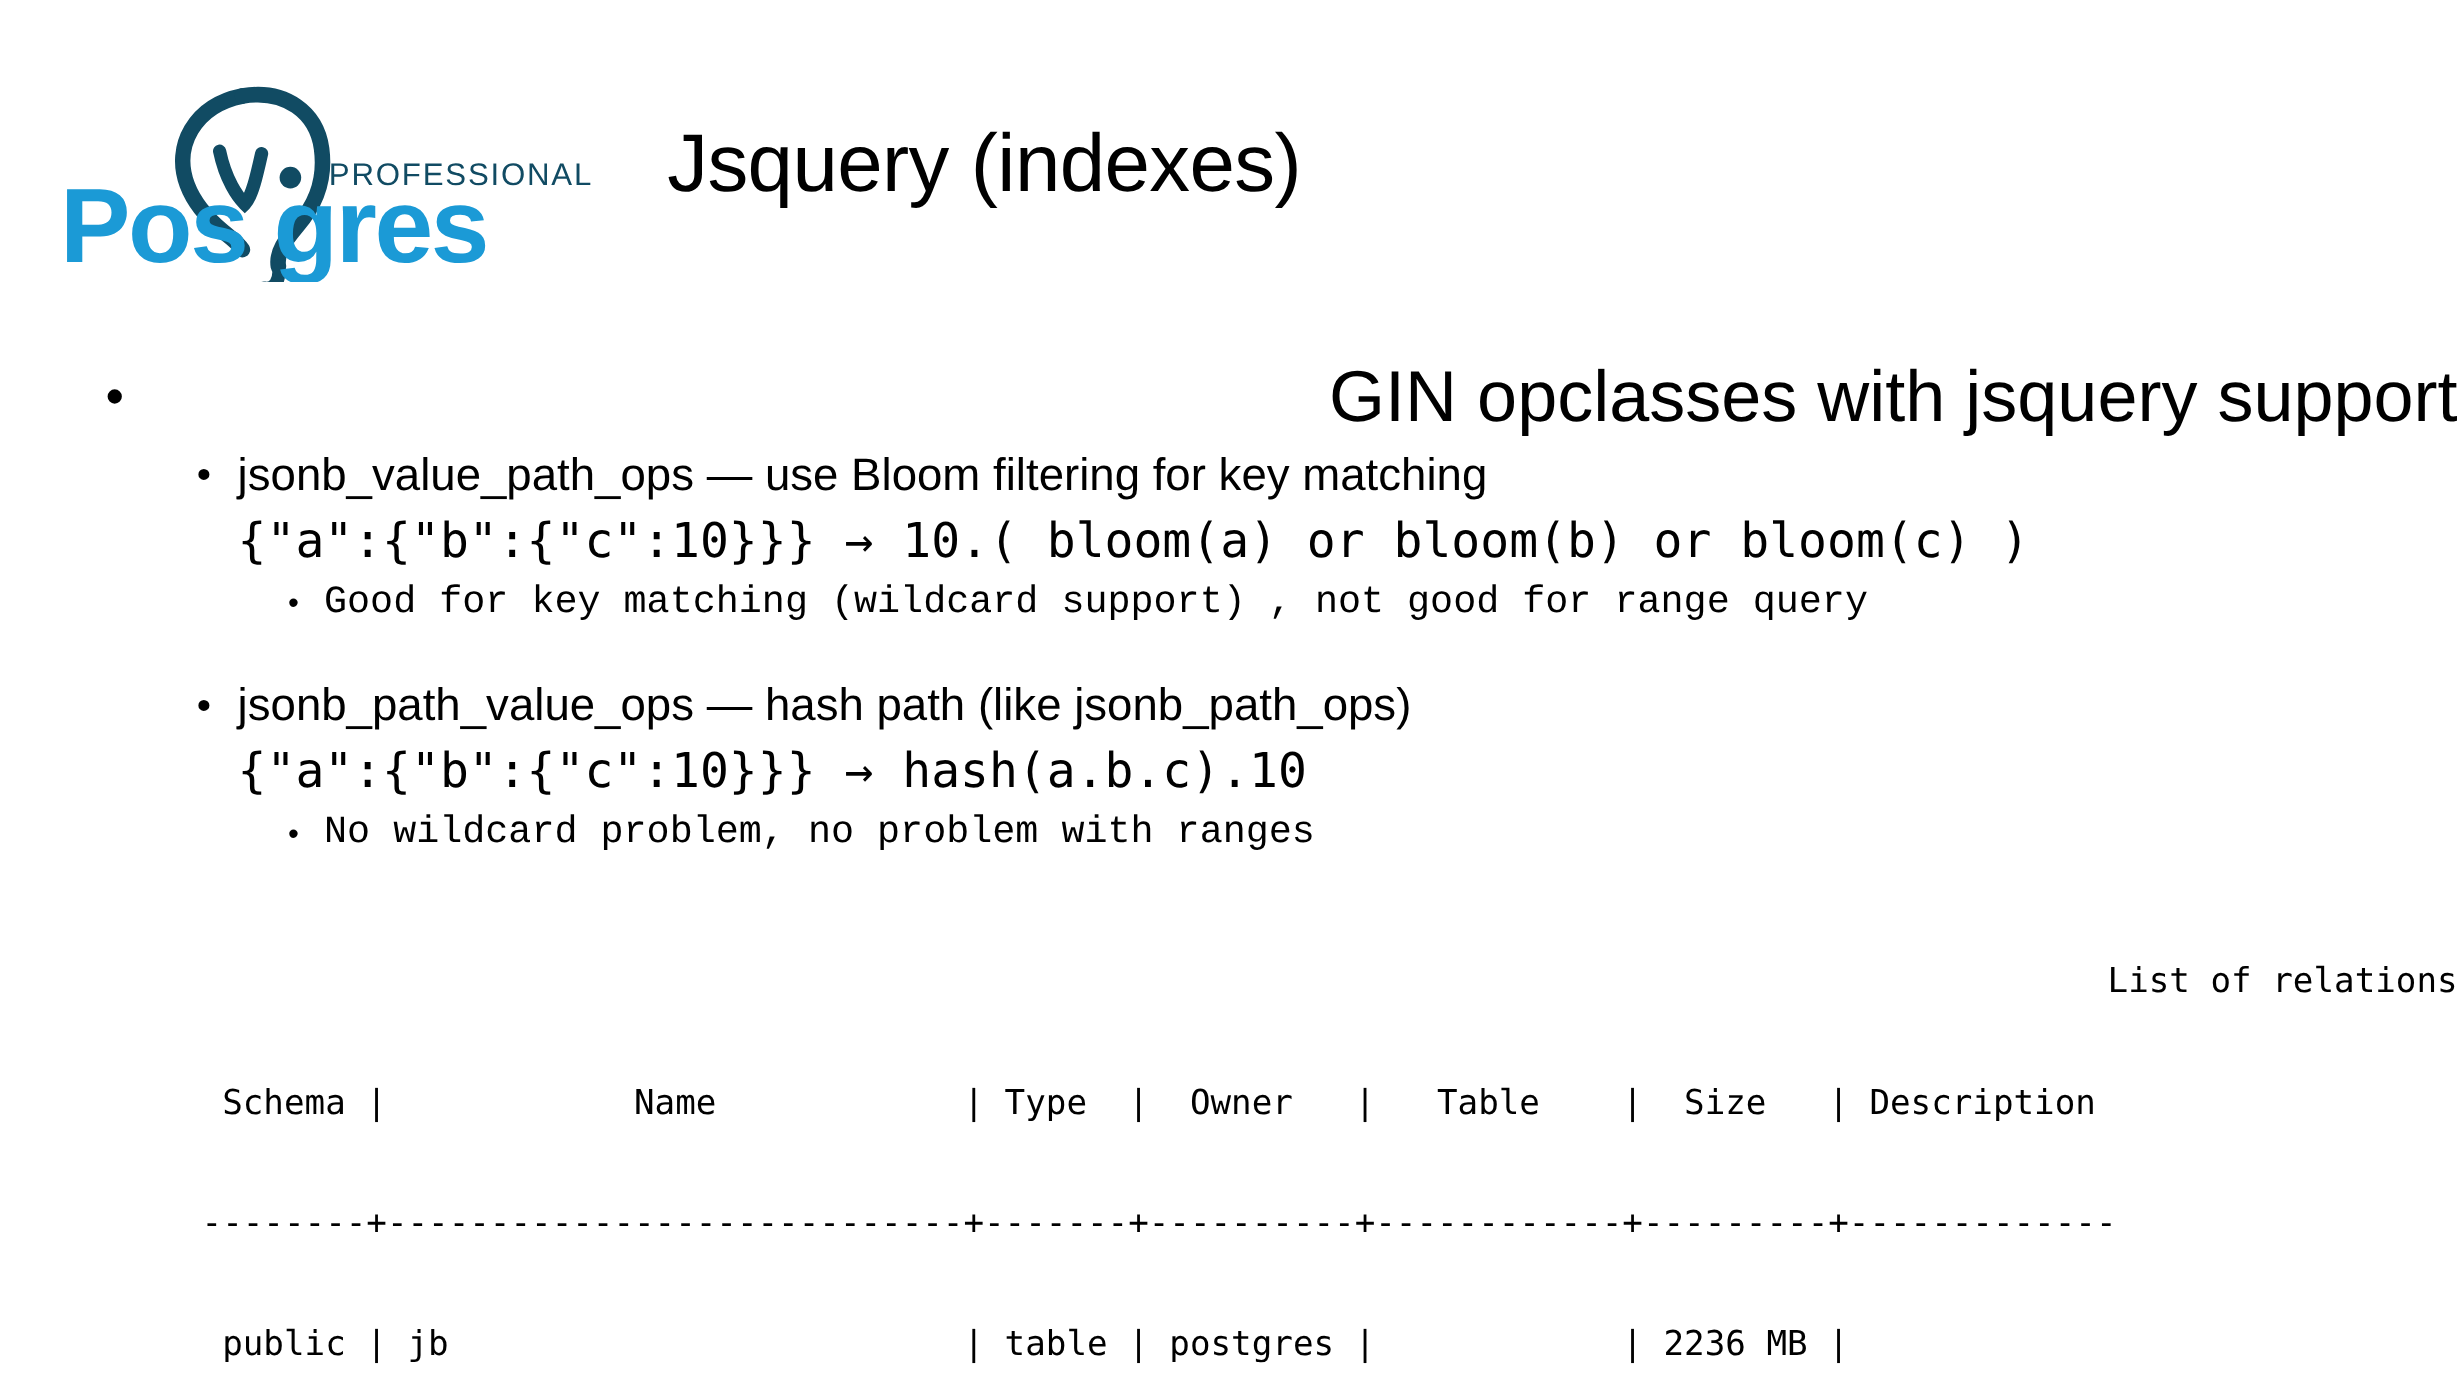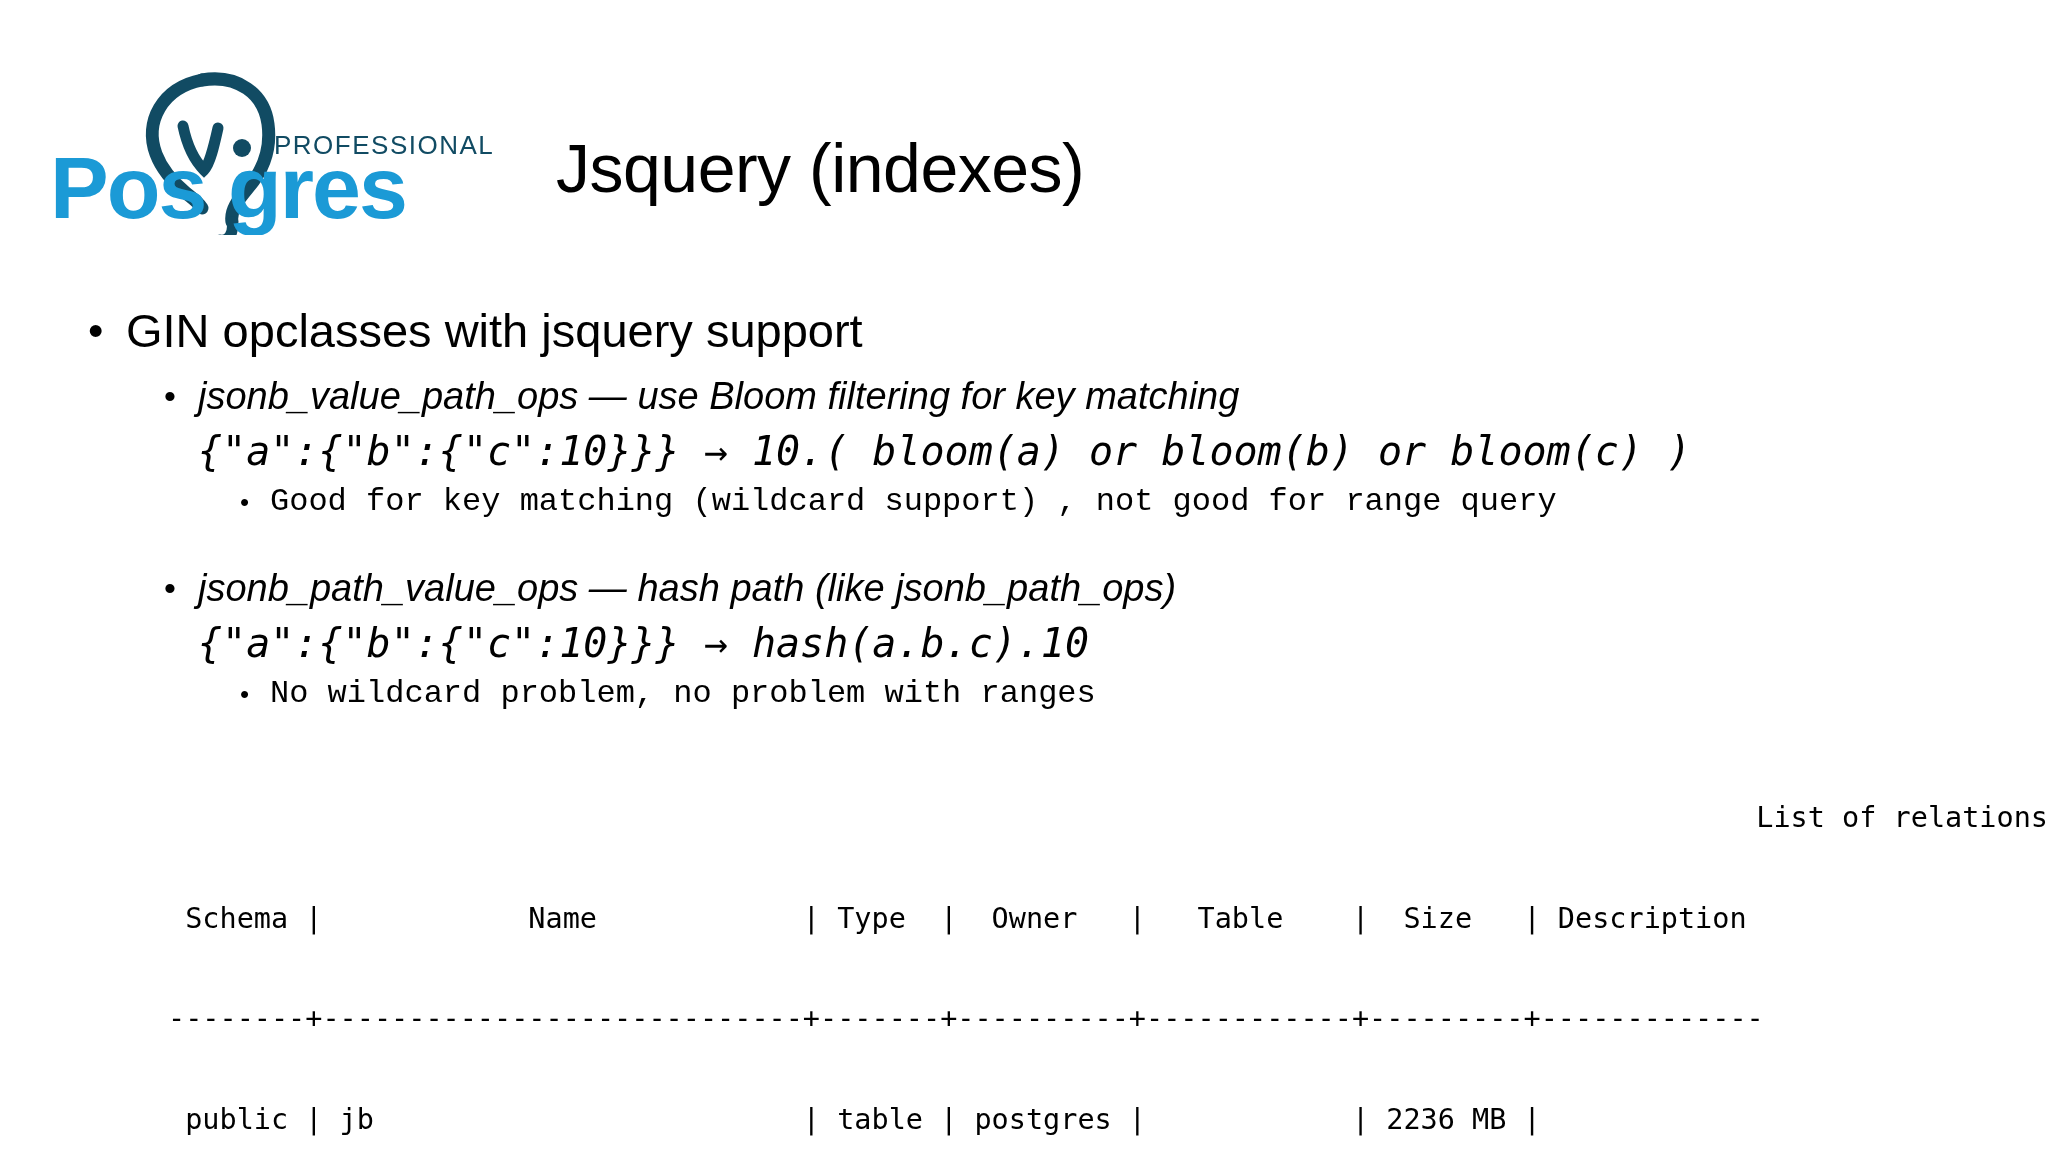--- a/index.html
+++ b/index.html
@@ -30,21 +30,21 @@
     left: 52px;
     top: 50px;
     width: 460px;
     height: 185px;
   }
   .logo svg { display: block; }
 
   .slide-title {
     position: absolute;
     left: 556px;
-    top: 134px;
+    top: 102px;
     font-size: 68px;
     line-height: 1.0;
     font-weight: 400;
     color: #000000;
     letter-spacing: -0.5px;
     white-space: nowrap;
   }
 
   
   .content {
@@ -71,37 +71,37 @@
   .lvl1 {
     margin-left: 24px;
     margin-bottom: 6px;
   }
   .lvl1 .bullet-mark {
     width: 38px;
     font-size: 44px;
     line-height: 62px;
   }
   .lvl1 .bullet-text {
-    font-size: 47px;
+    font-size: 60px;
     line-height: 62px;
+    text-align: right;
   }
 
   
   .lvl2 {
     margin-left: 100px;
   }
   .lvl2 .bullet-mark {
     width: 34px;
     font-size: 34px;
     line-height: 56px;
   }
   .lvl2 .bullet-text {
     font-size: 38px;
     line-height: 56px;
-    font-style: italic;
   }
 
   
   .lvl3 {
     margin-left: 176px;
   }
   .lvl3 .bullet-mark {
     width: 30px;
     font-size: 26px;
     line-height: 48px;

